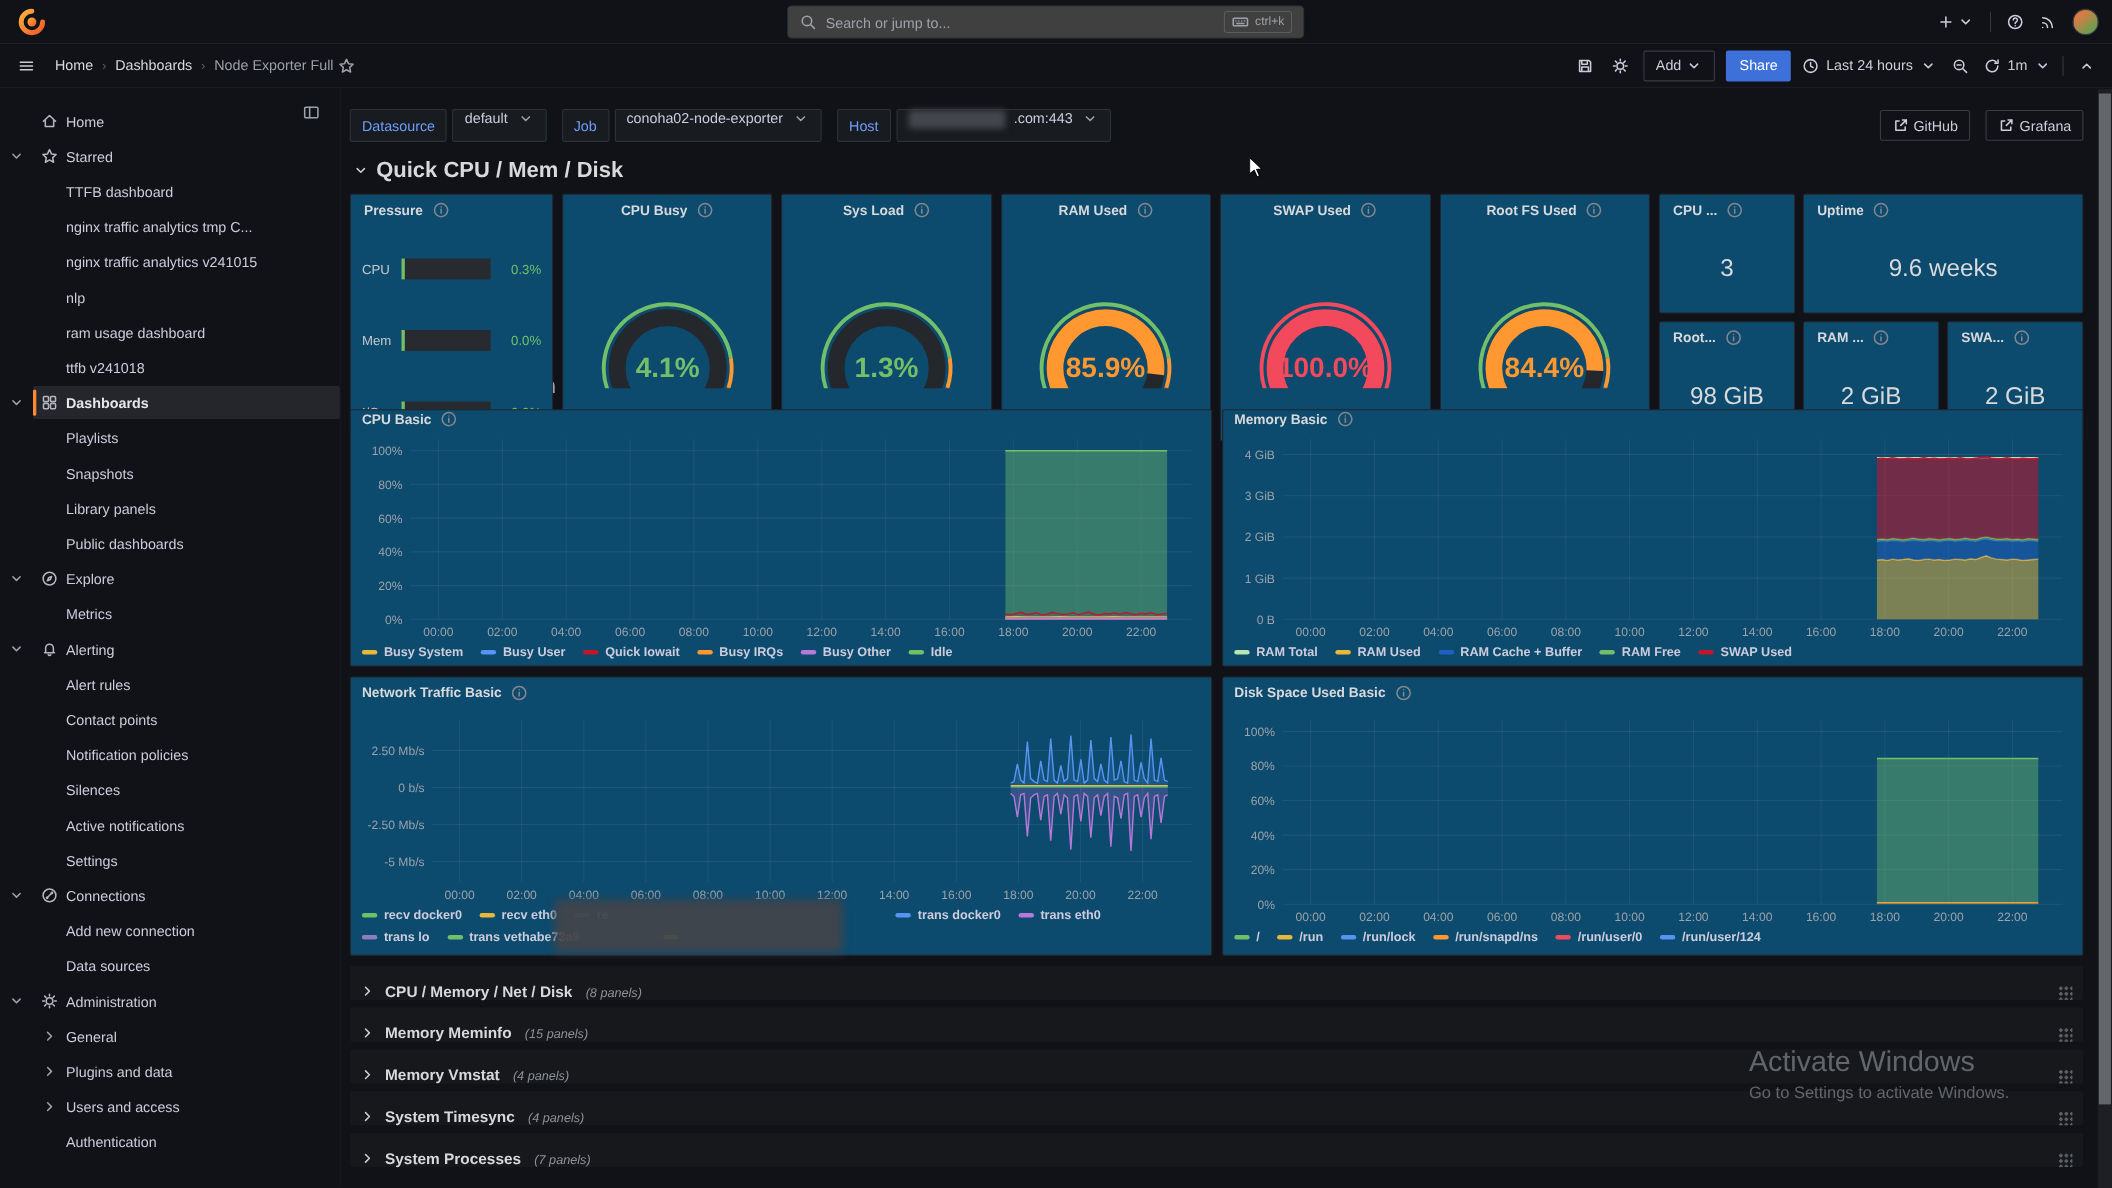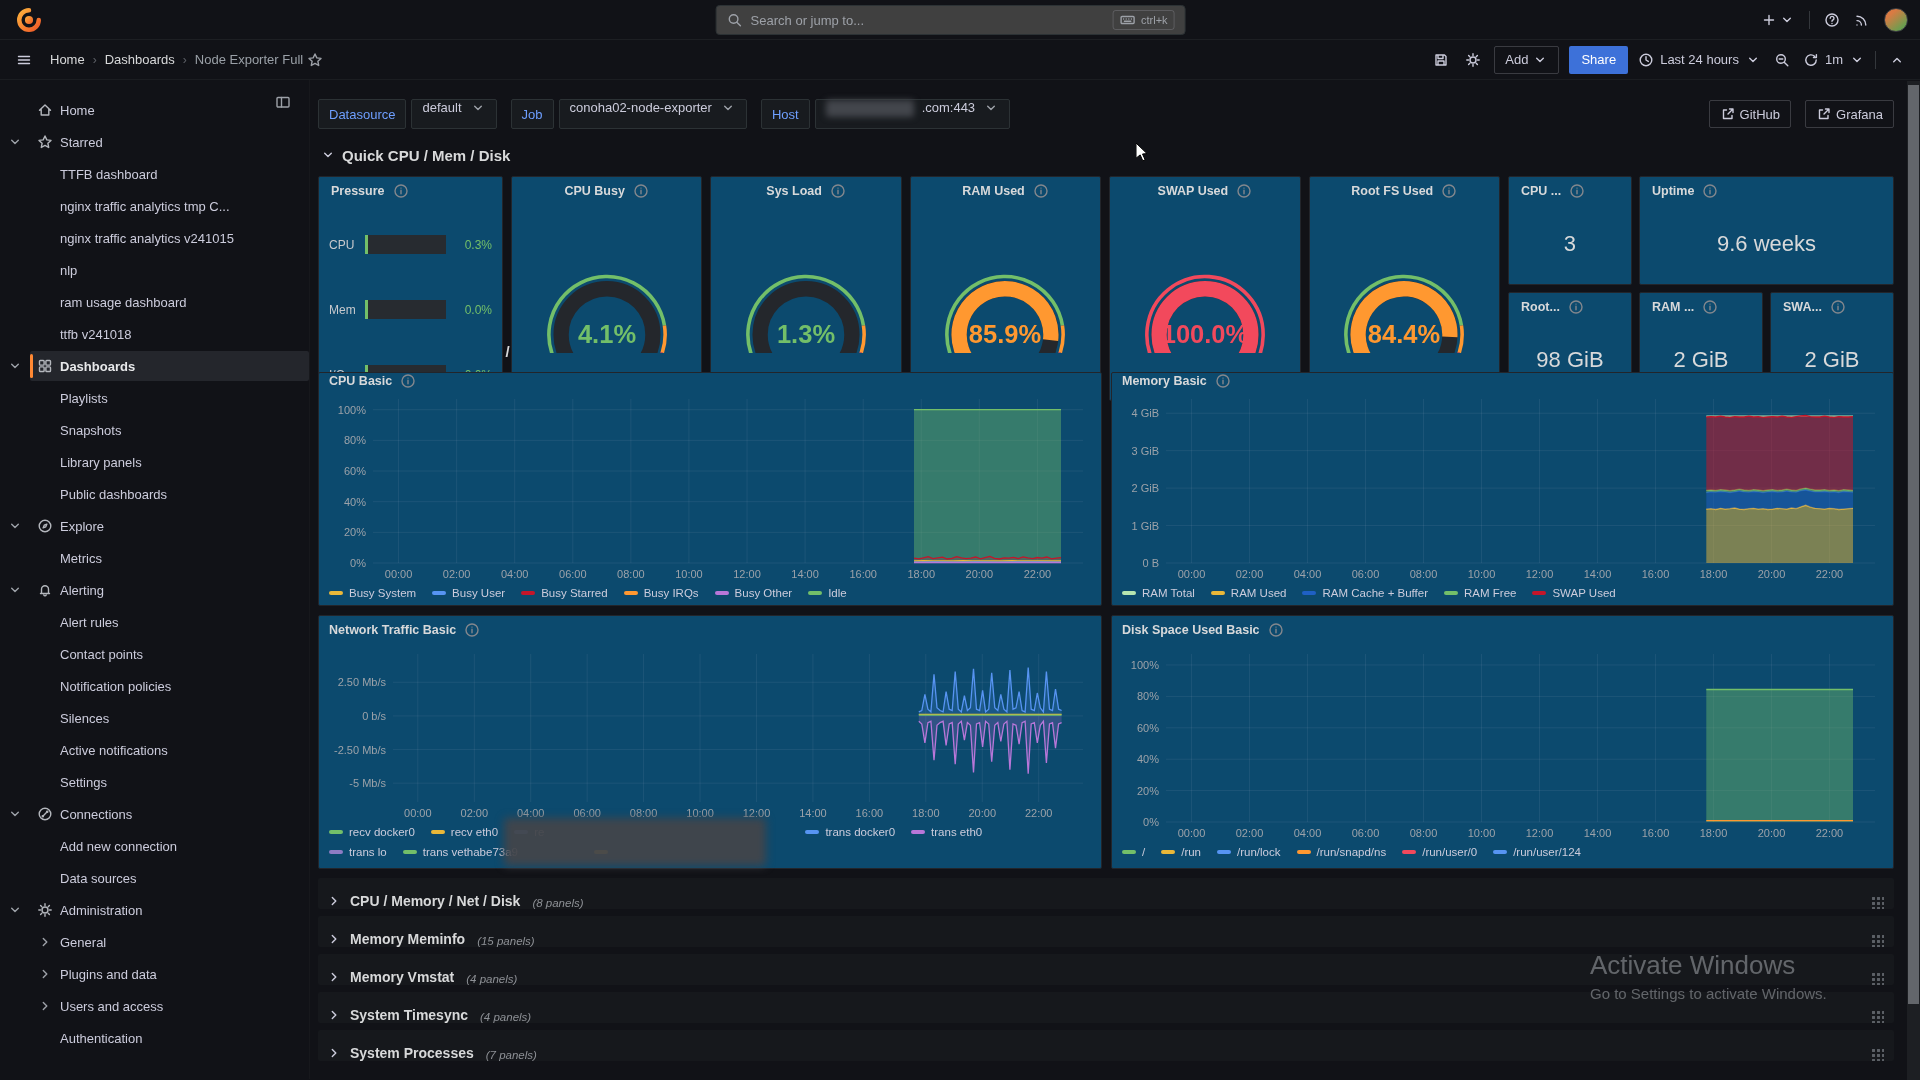--- a/index.html
+++ b/index.html
@@ -51,21 +51,21 @@
   
   #varrow { display:flex; align-items:center; gap:14px; height:32px; margin-bottom:12px; }
   .var-group { display:flex; align-items:center; gap:5px; }
   .var-label { height:30px; display:flex; align-items:center; padding:0 10px; background:#181b1f; border:1px solid #2c3235; border-radius:2px; color:#6e9fff; font-size:13px; }
   .var-value { height:30px; display:flex; align-items:flex-start; gap:8px; padding:0 10px; background:#181b1f; border:1px solid #2c3235; border-radius:2px; color:#ccccdc; font-size:13px; cursor:pointer; }
   .blurred { display:inline-block; width:88px; height:17px; border-radius:3px; background:#43464c; filter:blur(3px); }
   #var-links { margin-left:auto; display:flex; gap:14px; }
 
   
   .section-head { display:flex; align-items:center; gap:6px; height:26px; margin:2px 0 8px 2px; cursor:pointer; }
-  .section-head .sh-title { font-size:15px; font-weight:bold; color:#d8d9da; }
+  .section-head .sh-title { font-size:20px; font-weight:bold; color:#d8d9da; }
 
   
   .panel { background:#0c4a6e; border:1px solid #22252b; border-radius:2px; position:relative; }
   .p-head { display:flex; align-items:center; justify-content:center; gap:8px; height:28px; padding:0 8px; }
   .p-head.left { justify-content:flex-start; }
   .p-title { font-size:12.5px; font-weight:bold; color:#d8d9da; white-space:nowrap; overflow:hidden; }
   .info-ic { color:#83878d; display:flex; }
 
   #quick-row { display:grid; grid-template-columns:185px 1fr 1fr 1fr 1fr 1fr 386px; gap:8px; height:148px; margin-bottom:14px; }
   #stats-grid { display:grid; grid-template-columns:124px 1fr 1fr; grid-template-rows:1fr 1fr; gap:7px; grid-template-areas:"a b b" "c d e"; }
@@ -78,21 +78,21 @@
   .press-val { width:46px; text-align:right; font-size:12px; color:#73bf69; }
 
   .gauge-body { display:flex; justify-content:center; align-items:center; height:calc(100% - 30px); }
 
   
   #charts-grid1, #charts-grid2 { display:grid; grid-template-columns:1fr 1fr; gap:9px; margin-bottom:9px; }
   #charts-grid1 .panel { height:234px; } #charts-grid2 .panel { height:254px; }
   .chart-panel { display:flex; flex-direction:column; padding-bottom:6px; }
   .p-body { flex:1; position:relative; margin:0 8px; }
   .legend { position:relative; padding:0 10px; font-size:11.5px; color:#ccccdc; }
-  .legend-row { display:flex; align-items:center; flex-wrap:nowrap; height:20px; overflow:hidden; }
+  .legend-row { display:flex; align-items:center; flex-wrap:nowrap; height:20px; overflow:hidden;font-weight:bold; }
   .legend-item { display:flex; align-items:center; margin-right:16px; cursor:pointer; white-space:nowrap; }
   .swatch { width:14px; height:4px; border-radius:2px; margin-right:6px; flex:0 0 14px; }
   .legend-blur { position:absolute; background:rgba(66,68,74,.95); border-radius:4px; filter:blur(4px); z-index:5; }
 
   
   .dash-row { display:flex; align-items:flex-end; height:31px; background:#16181c; border-radius:2px; margin-bottom:7px; padding:0 10px 0 8px; cursor:pointer; }
   .dash-row .dr-chev { color:#ccccdc; display:flex; }
   .dash-row .dr-title { font-size:14px; font-weight:bold; color:#d8d9da; margin-left:8px; }
   .dash-row .dr-count { font-size:11.5px; font-style:italic; color:#8e9196; margin-left:12px; }
   .drag-dots { margin-left:auto; width:13px; height:13px; cursor:grab;
@@ -889,21 +889,21 @@
                 <span class="legend-item">
                   <span class="swatch" style="background: rgb(234, 184, 57);"></span>
                   <span>Busy System</span>
                 </span>
                 <span class="legend-item">
                   <span class="swatch" style="background: rgb(87, 148, 242);"></span>
                   <span>Busy User</span>
                 </span>
                 <span class="legend-item">
                   <span class="swatch" style="background: rgb(196, 22, 42);"></span>
-                  <span>Busy Starred</span>
+                  <span>Quick Iowait</span>
                 </span>
                 <span class="legend-item">
                   <span class="swatch" style="background: rgb(255, 152, 48);"></span>
                   <span>Busy IRQs</span>
                 </span>
                 <span class="legend-item">
                   <span class="swatch" style="background: rgb(184, 119, 217);"></span>
                   <span>Busy Other</span>
                 </span>
                 <span class="legend-item">

